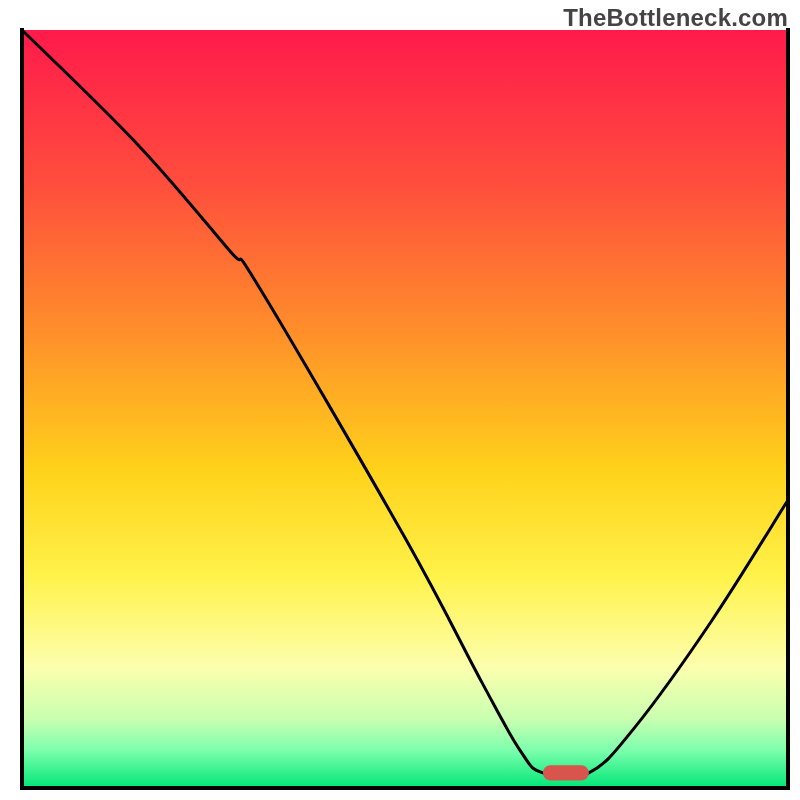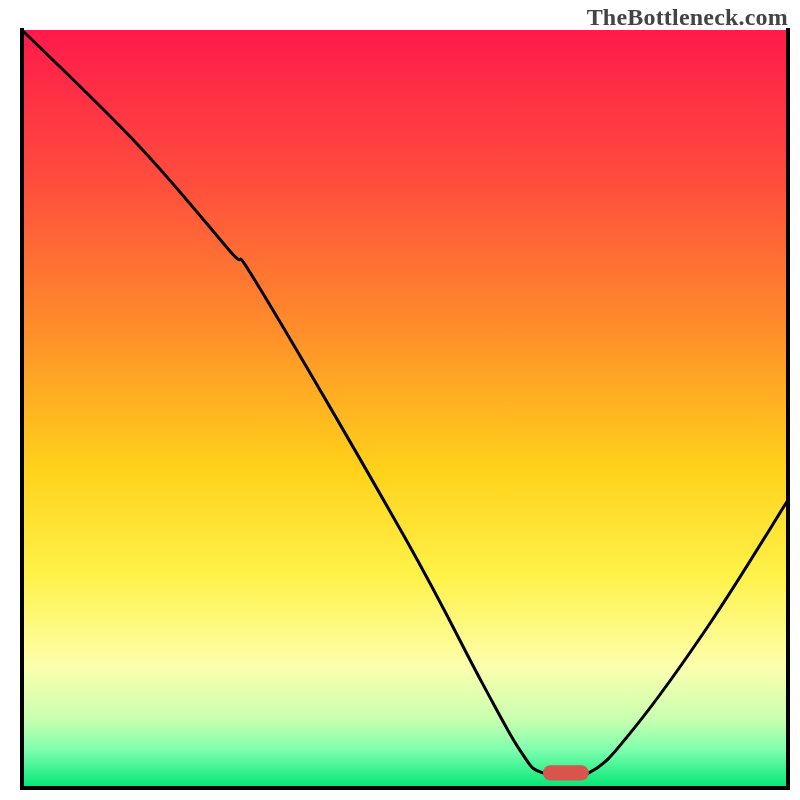--- a/index.html
+++ b/index.html
@@ -20,21 +20,20 @@
     display: block;
   }
   .watermark {
     position: absolute;
     top: 4px;
     right: 12px;
     font-size: 24px;
     font-weight: 600;
     color: #444444;
     letter-spacing: 0.2px;
-    font-family: Liberation Serif, serif;
   }
 </style>
 </head>
 <body>
 
 <div class="chart-container">
   <svg id="chart-svg" width="800" height="800" viewBox="0 0 800 800">
     <defs>
       <linearGradient id="bg-grad" x1="0" y1="0" x2="0" y2="1">
           <stop offset="0%" stop-color="#ff1a4b"></stop>

